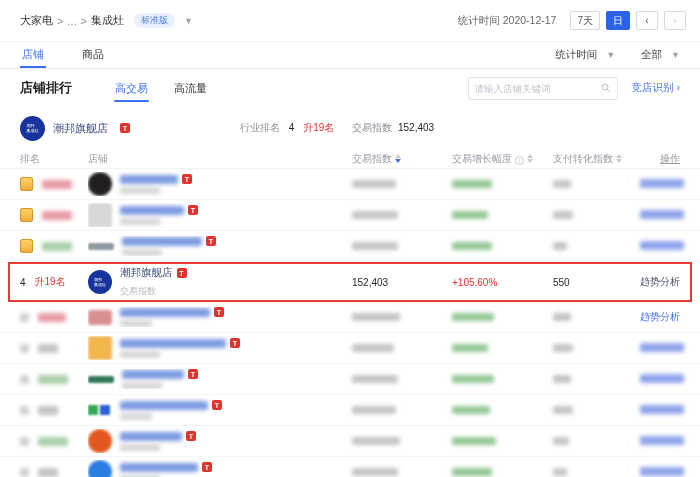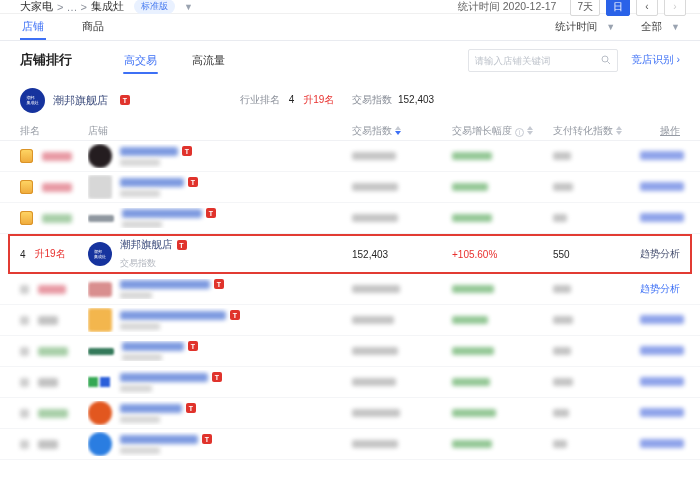--- a/index.html
+++ b/index.html
@@ -1,20 +1,20 @@
 <!DOCTYPE html>
 <html><head>
 <meta charset="utf-8">
 <style>
   * { box-sizing: border-box; margin: 0; padding: 0; }
   html,body { width:700px; height:477px; overflow:hidden; background:#fff;
     font-family:"Liberation Sans","DejaVu Sans",sans-serif; color:#333; }
 
   
-  .topbar { height:14px; display:flex; align-items:center; padding:0 14px 0 20px;
+  .topbar { height:42px; display:flex; align-items:center; padding:0 14px 0 20px;
     border-bottom:1px solid #f0f0f0; font-size:11px;justify-content:space-between; }
   .crumb { display:flex; align-items:center; gap:4px; color:#333; }
   .badge-version { background:#e9f1ff; color:#4a7df0; border-radius:8px; font-size:9px;
     padding:1px 7px; margin-left:6px; filter:blur(.4px); }
   .chev { color:#9aa3b0; font-size:9px; margin-left:5px; }
   .topbar-right { margin-left:auto; display:flex; align-items:center; gap:6px; }
   .stat-time { color:#666; font-size:10.5px; margin-right:8px; }
   .tbtn { height:19px; min-width:22px; padding:0 6px; border:1px solid #d9d9d9; background:#fff;
     border-radius:2px; font-size:10px; color:#555; display:inline-flex; align-items:center; justify-content:center; }
   .tbtn.active { background:#2a62e8; border-color:#2a62e8; color:#fff; }
@@ -25,21 +25,21 @@
     border-bottom:1px solid #e9ebf0; font-size:11px; }
   .mtab { padding:4px 2px 6px; margin-right:34px; color:#333; position:relative; cursor:pointer; }
   .mtab.active { color:#3d70f5; }
   .mtab.active::after { content:""; position:absolute; left:0; right:0; bottom:0; height:2px; background:#3d70f5; }
   .tabbar-right { margin-left:auto; display:flex; gap:26px; align-items:center; padding-bottom:6px; color:#444; font-size:10.5px; }
   .dd { display:flex; align-items:center; gap:4px; cursor:pointer; }
 
   
   .section-head { height:38px; display:flex; align-items:center; padding:0 20px; }
   .sec-title { font-size:13px; font-weight:bold; color:#222; margin-right:42px; }
-  .stab { font-size:11px; color:#333; margin-right:24px; position:relative; padding:10px 1px; cursor:pointer;margin-left:9px; }
+  .stab { font-size:11px; color:#333; margin-right:24px; position:relative; padding:10px 1px; cursor:pointer; }
   .stab.active { color:#3d70f5; }
   .stab.active::after { content:""; position:absolute; left:0; right:0; bottom:4px; height:2px; background:#3d70f5; border-radius:1px; }
   .sec-right { margin-left:auto; display:flex; align-items:center; gap:14px; }
   .search-box { width:150px; height:23px; border:1px solid #e2e4e8; border-radius:2px;
     display:flex; align-items:center; padding:0 6px; }
   .search-box input { border:none; outline:none; flex:1; font-size:9.5px; color:#333; min-width:0;
     font-family:Liberation Sans, sans-serif; }
   .search-box input::placeholder { color:#bfc4cc; }
   .link-blue { color:#3d70f5; font-size:10.5px; text-decoration:none; cursor:pointer; }
 

